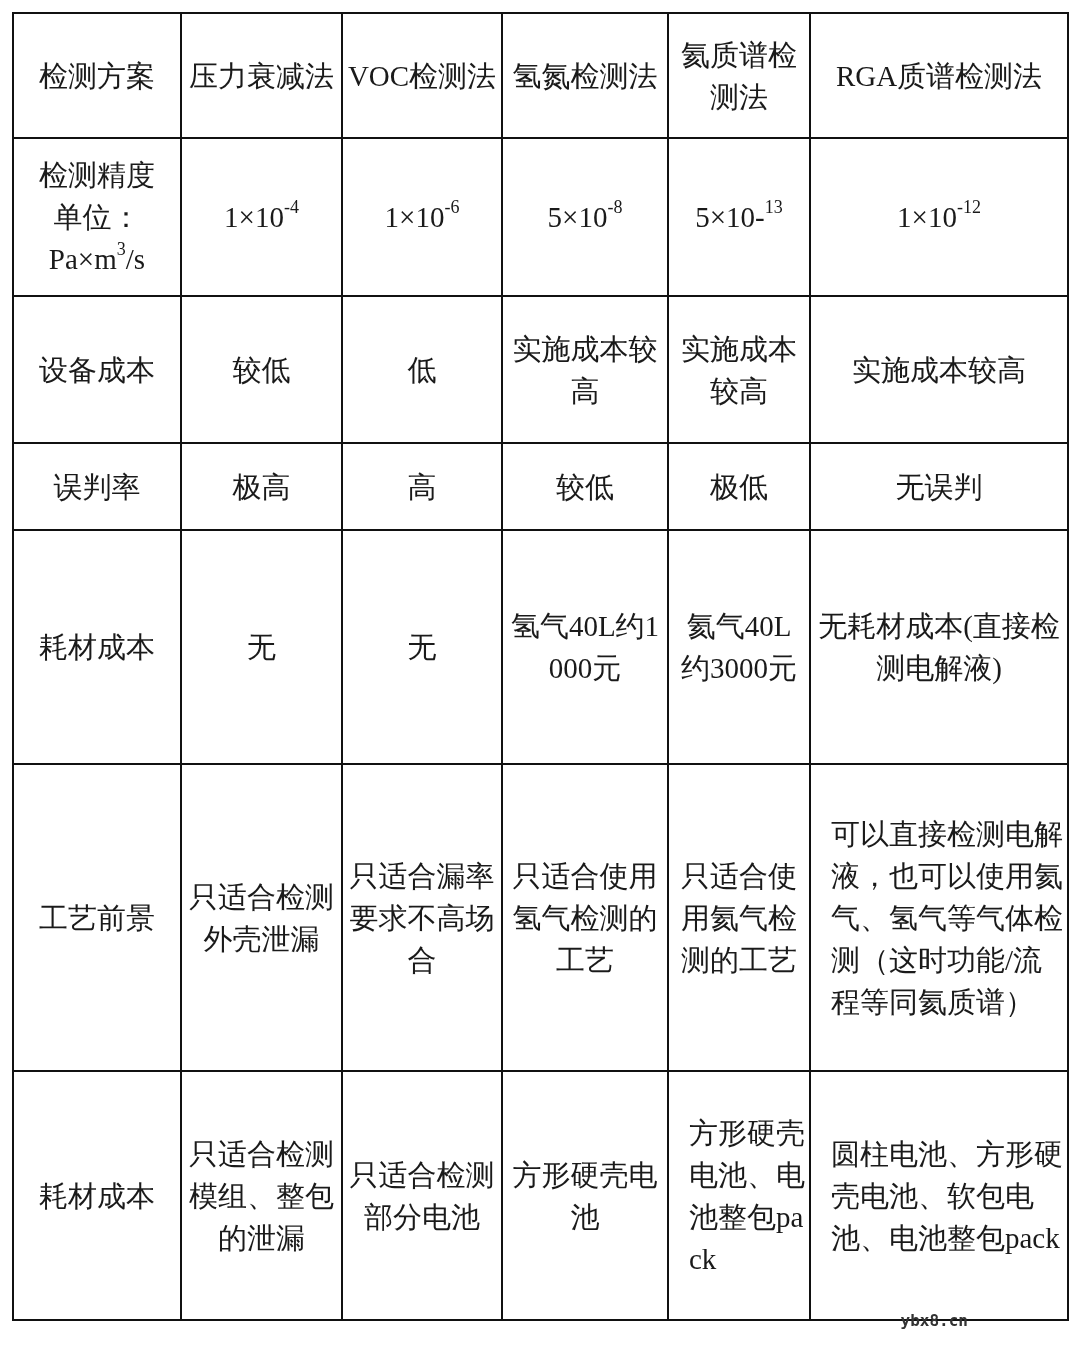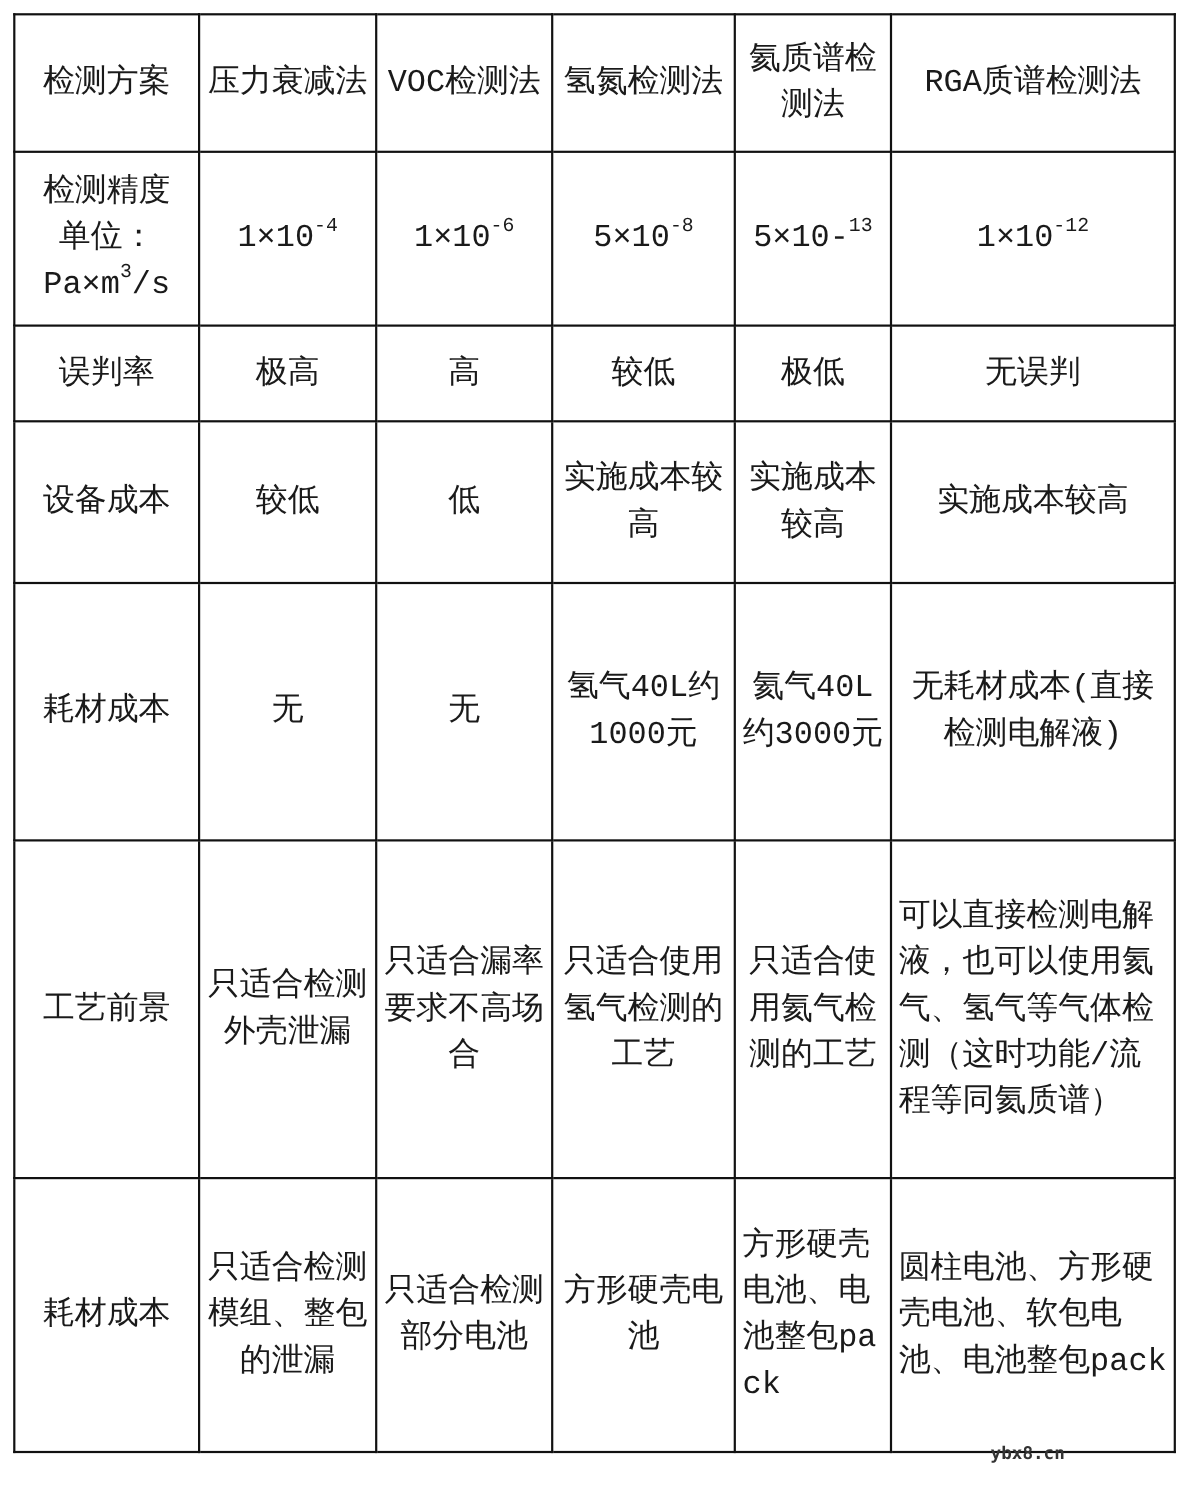--- a/index.html
+++ b/index.html
@@ -1,33 +1,33 @@
 <!DOCTYPE html>
 <html><head>
   <meta charset="utf-8">
   <style>
     html, body { margin: 0; padding: 0; background: #ffffff; }
     body { width: 1080px; height: 1352px; position: relative; overflow: hidden; }
     .wrap { position: absolute; left: 12px; top: 12px; }
     table {
       border-collapse: collapse;
       table-layout: fixed;
-      font-family: Liberation Mono, monospace;
+      font-family: Liberation Serif, serif;
       color: #1a1a1a;
       font-size: 29px;
     }
     td {
       border: 2px solid #111111;
       text-align: center;
       vertical-align: middle;
       padding: 0 4px;
       line-height: 42px;
       word-break: break-all;
     }
-    td.left { text-align: left; padding-left: 6px; }
+    td.left { text-align: left; padding-left: 20px; }
     sup { font-size: 18px; vertical-align: 14px; line-height: 0; }
     .multi span { display: block; }
     .watermark {
       position: absolute;
       right: 112px;
       bottom: 22px;
       font-family: "DejaVu Sans Mono", "Liberation Mono", monospace;
       font-size: 16px;
       color: #333;
       font-weight: bold;
@@ -60,35 +60,35 @@
       <span>检测精度</span>
       <span>单位：</span>
       <span><span style="display:inline">Pa×m</span><sup>3</sup><span style="display:inline">/s</span></span>
     </td>
     <td><span>1×10</span><sup>-4</sup></td>
     <td><span>1×10</span><sup>-6</sup></td>
     <td><span>5×10</span><sup>-8</sup></td>
     <td><span>5×10-</span><sup>13</sup></td>
     <td><span>1×10</span><sup>-12</sup></td>
   </tr>
+  <tr style="height:147px">
+    <td>设备成本</td>
+    <td>较低</td>
+    <td>低</td>
+    <td>实施成本较高</td>
+    <td>实施成本较高</td>
+    <td>实施成本较高</td>
+  </tr>
   <tr style="height:87px">
     <td>误判率</td>
     <td>极高</td>
     <td>高</td>
     <td>较低</td>
     <td>极低</td>
     <td>无误判</td>
-  </tr>
-  <tr style="height:147px">
-    <td>设备成本</td>
-    <td>较低</td>
-    <td>低</td>
-    <td>实施成本较高</td>
-    <td>实施成本较高</td>
-    <td>实施成本较高</td>
   </tr>
   <tr style="height:234px">
     <td>耗材成本</td>
     <td>无</td>
     <td>无</td>
     <td>氢气40L约1000元</td>
     <td>氦气40L约3000元</td>
     <td>无耗材成本(直接检测电解液)</td>
   </tr>
   <tr style="height:307px">

